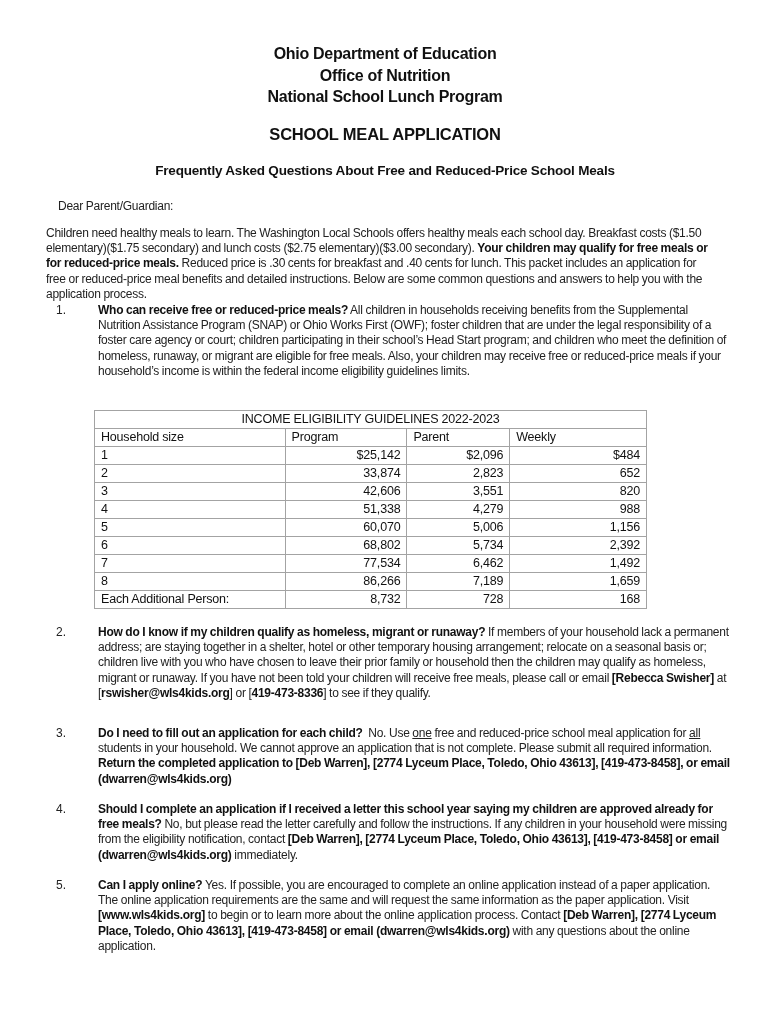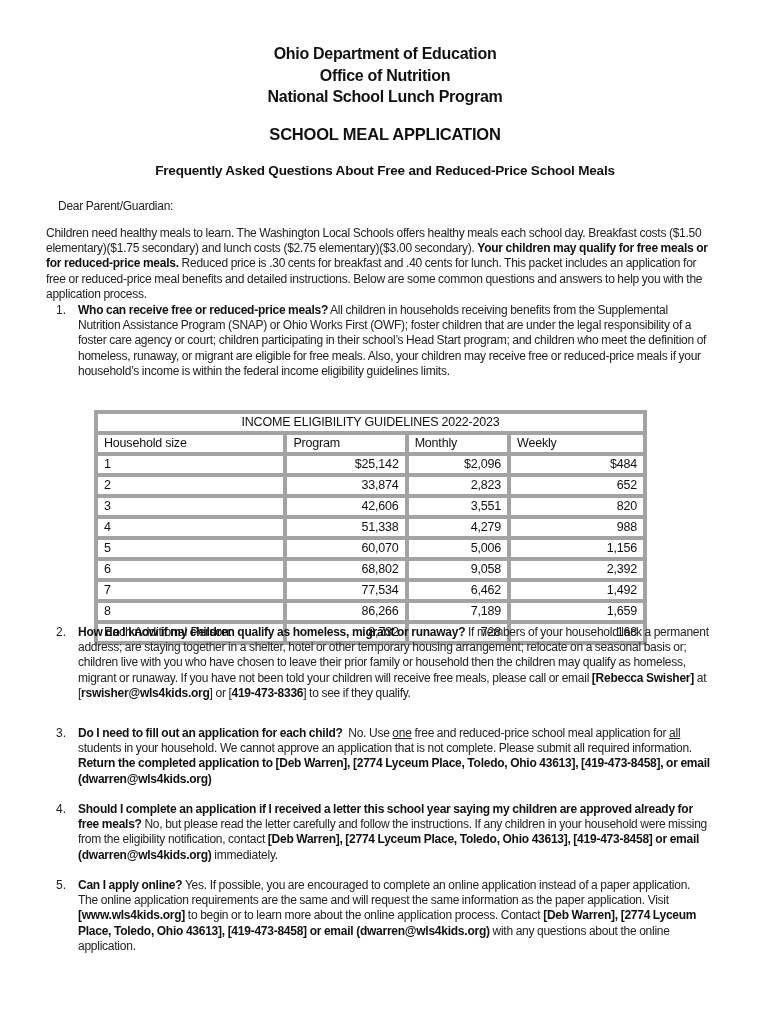--- a/index.html
+++ b/index.html
@@ -15,36 +15,36 @@
   #subtitle { top: 162px; font-size: 13.5px; line-height: 18px; letter-spacing: -0.2px; }
   .body-text {
     position: absolute; font-size: 12px; line-height: 15.2px; color: #222;
     letter-spacing: -0.25px; word-spacing: -0.3px;
   }
   #salutation { left: 58px; top: 199px; }
   #intro { left: 46px; top: 226px; width: 662px; }
   b, .b { font-weight: bold; color: #111; }
   .faq-item { position: absolute; left: 46px; width: 662px; }
   .faq-num { position: absolute; left: 10px; top: 0; font-size: 12px; line-height: 15.2px; color: #222; }
-  .faq-body { position: absolute; left: 32px; top: 0; width: 632px; font-size: 12px; line-height: 15.2px;
+  .faq-body { position: absolute; left: 52px; top: 0; width: 632px; font-size: 12px; line-height: 15.2px;
     color: #222; letter-spacing: -0.25px; word-spacing: -0.3px; }
   #faq1 { top: 303px; }
   #faq2 { top: 625px; }
   #faq3 { top: 726px; }
   #faq4 { top: 802px; }
   #faq5 { top: 878px; }
   u { text-decoration: underline; }
 
   table.income {
     position: absolute; left: 94px; top: 410px; width: 553px;
     border-collapse: collapse; font-size: 12.5px; color: #111;
     letter-spacing: -0.2px;
   }
   table.income td {
-    border: 4px solid #a3a3a3; height: 17px; line-height: 15px; padding: 0 6px;
+    border: 1px solid #a3a3a3; height: 17px; line-height: 15px; padding: 0 6px;
   }
   table.income td.title-cell { text-align: center; }
   table.income td.num { text-align: right; }
   col.c1 { width: 191px; }
   col.c2 { width: 122px; }
   col.c3 { width: 103px; }
   col.c4 { width: 137px; }
 </style>
 </head>
 <body>
@@ -76,21 +76,21 @@
         <col class="c3">
         <col class="c4">
       </colgroup>
     <tbody>
         <tr>
       <td colspan="4" class="title-cell">INCOME ELIGIBILITY GUIDELINES 2022-2023</td>
     </tr>
     <tr>
       <td>Household size</td>
       <td>Program</td>
-      <td>Monthly</td>
+      <td>Parent</td>
       <td>Weekly</td>
     </tr>
     <tr>
       <td>1</td>
       <td class="num">$25,142</td>
       <td class="num">$2,096</td>
       <td class="num">$484</td>
     </tr>
     <tr>
       <td>2</td>
@@ -112,21 +112,21 @@
     </tr>
     <tr>
       <td>5</td>
       <td class="num">60,070</td>
       <td class="num">5,006</td>
       <td class="num">1,156</td>
     </tr>
     <tr>
       <td>6</td>
       <td class="num">68,802</td>
-      <td class="num">9,058</td>
+      <td class="num">5,734</td>
       <td class="num">2,392</td>
     </tr>
     <tr>
       <td>7</td>
       <td class="num">77,534</td>
       <td class="num">6,462</td>
       <td class="num">1,492</td>
     </tr>
     <tr>
       <td>8</td>

